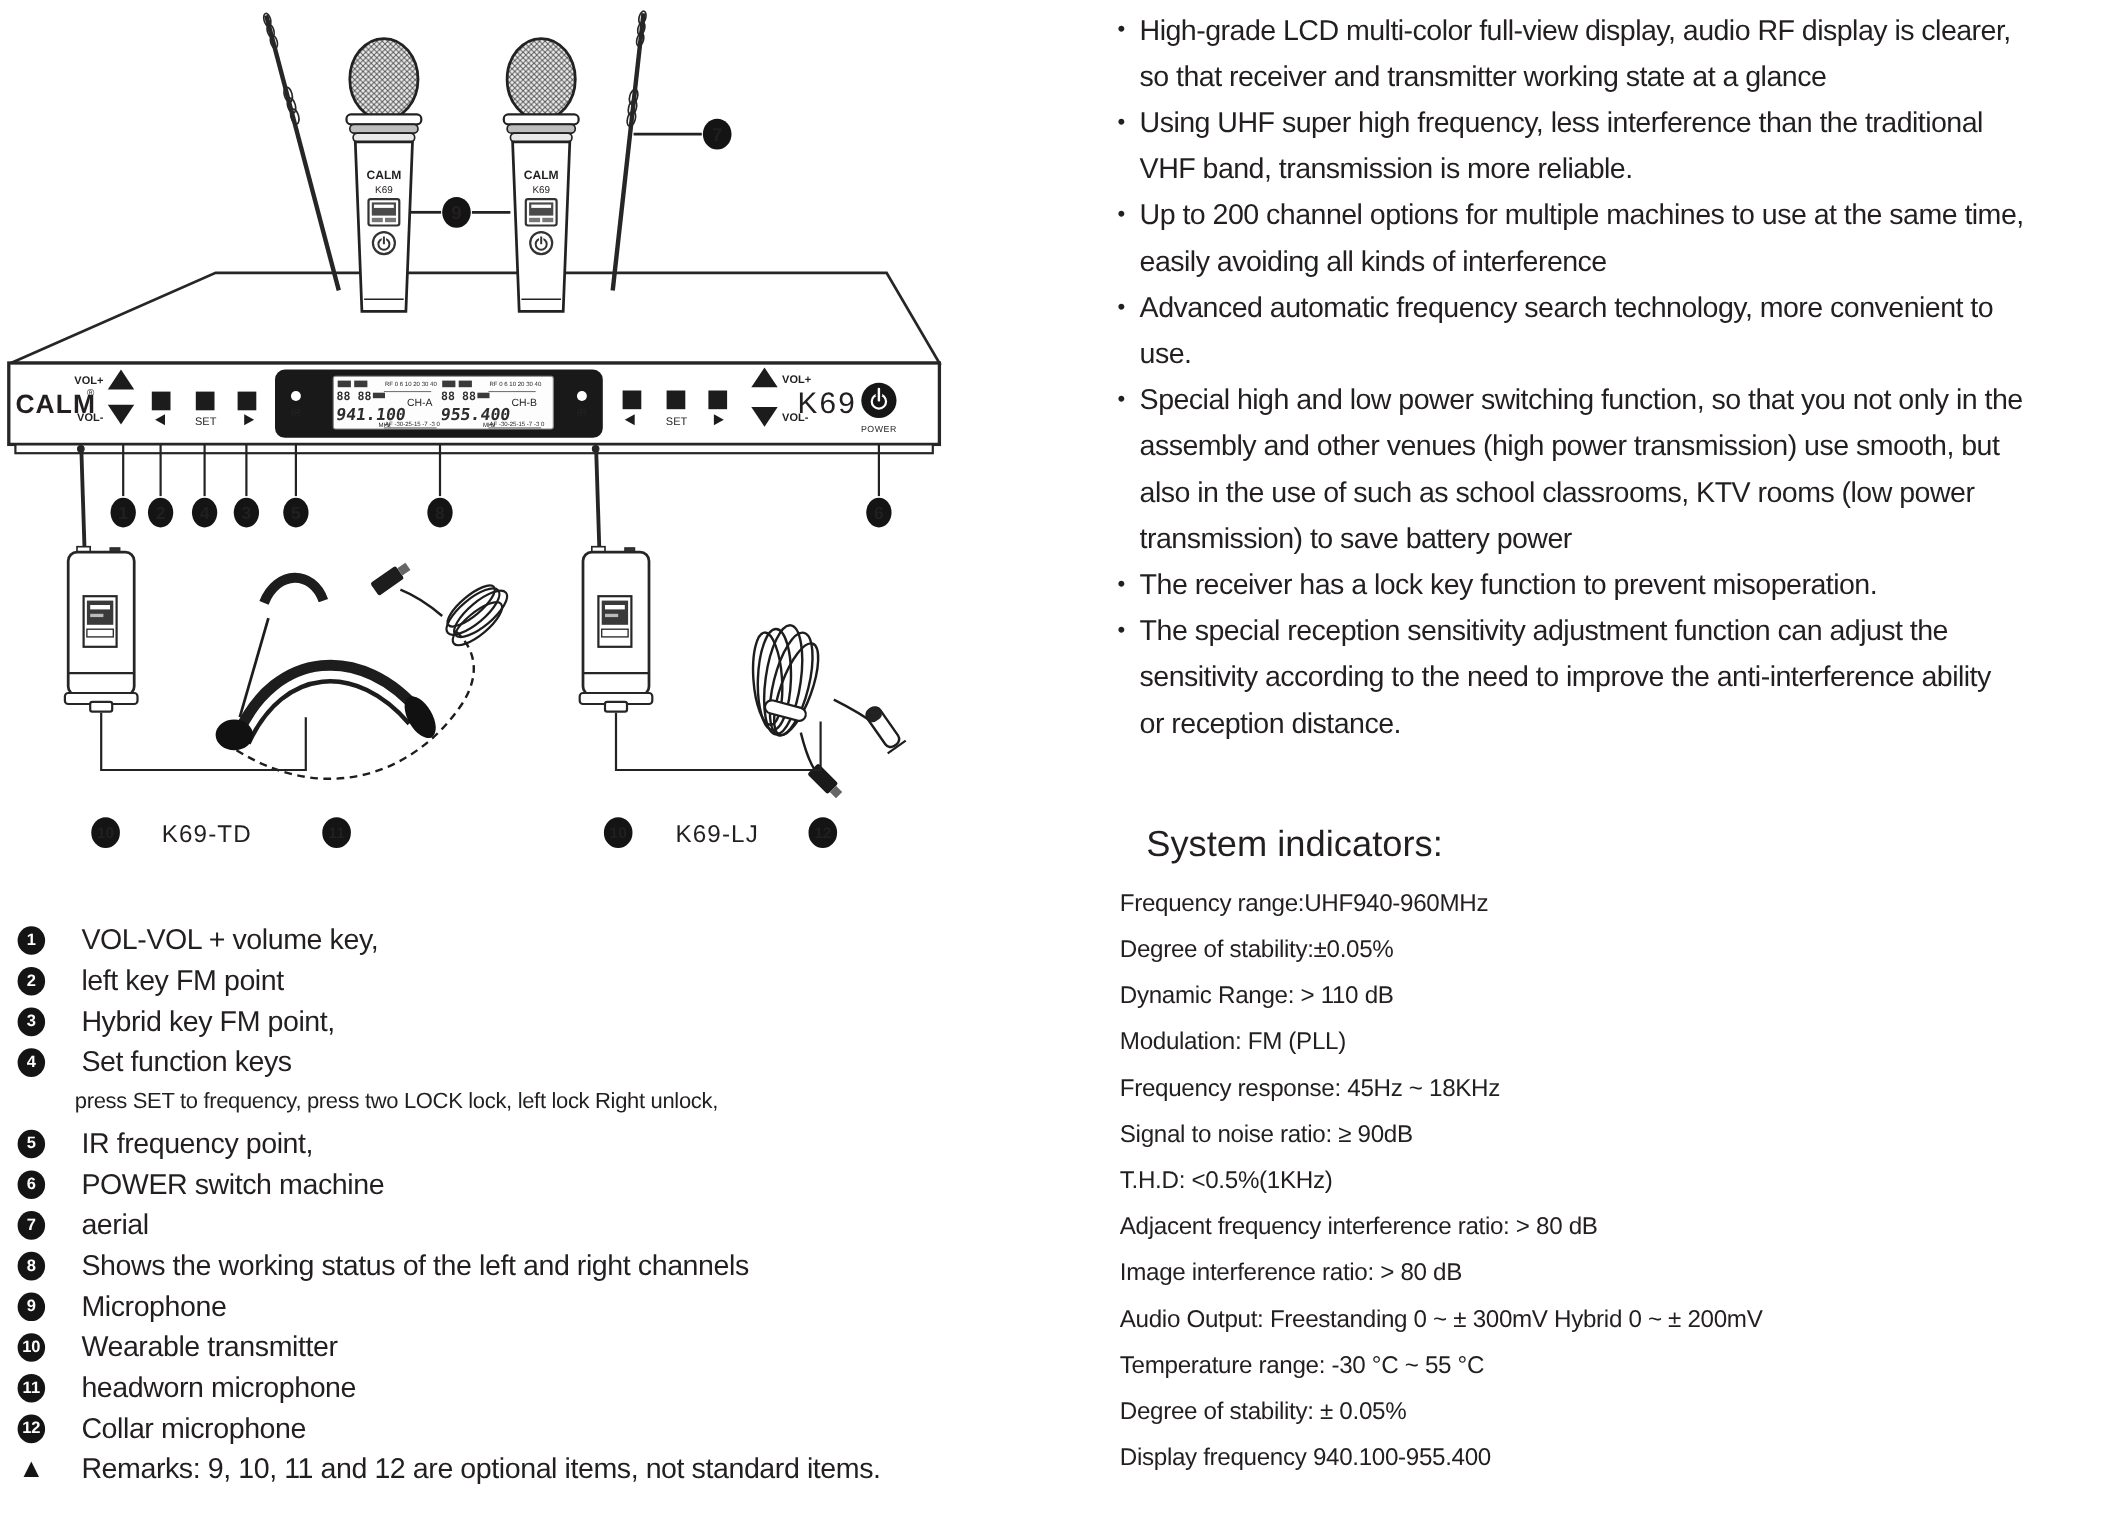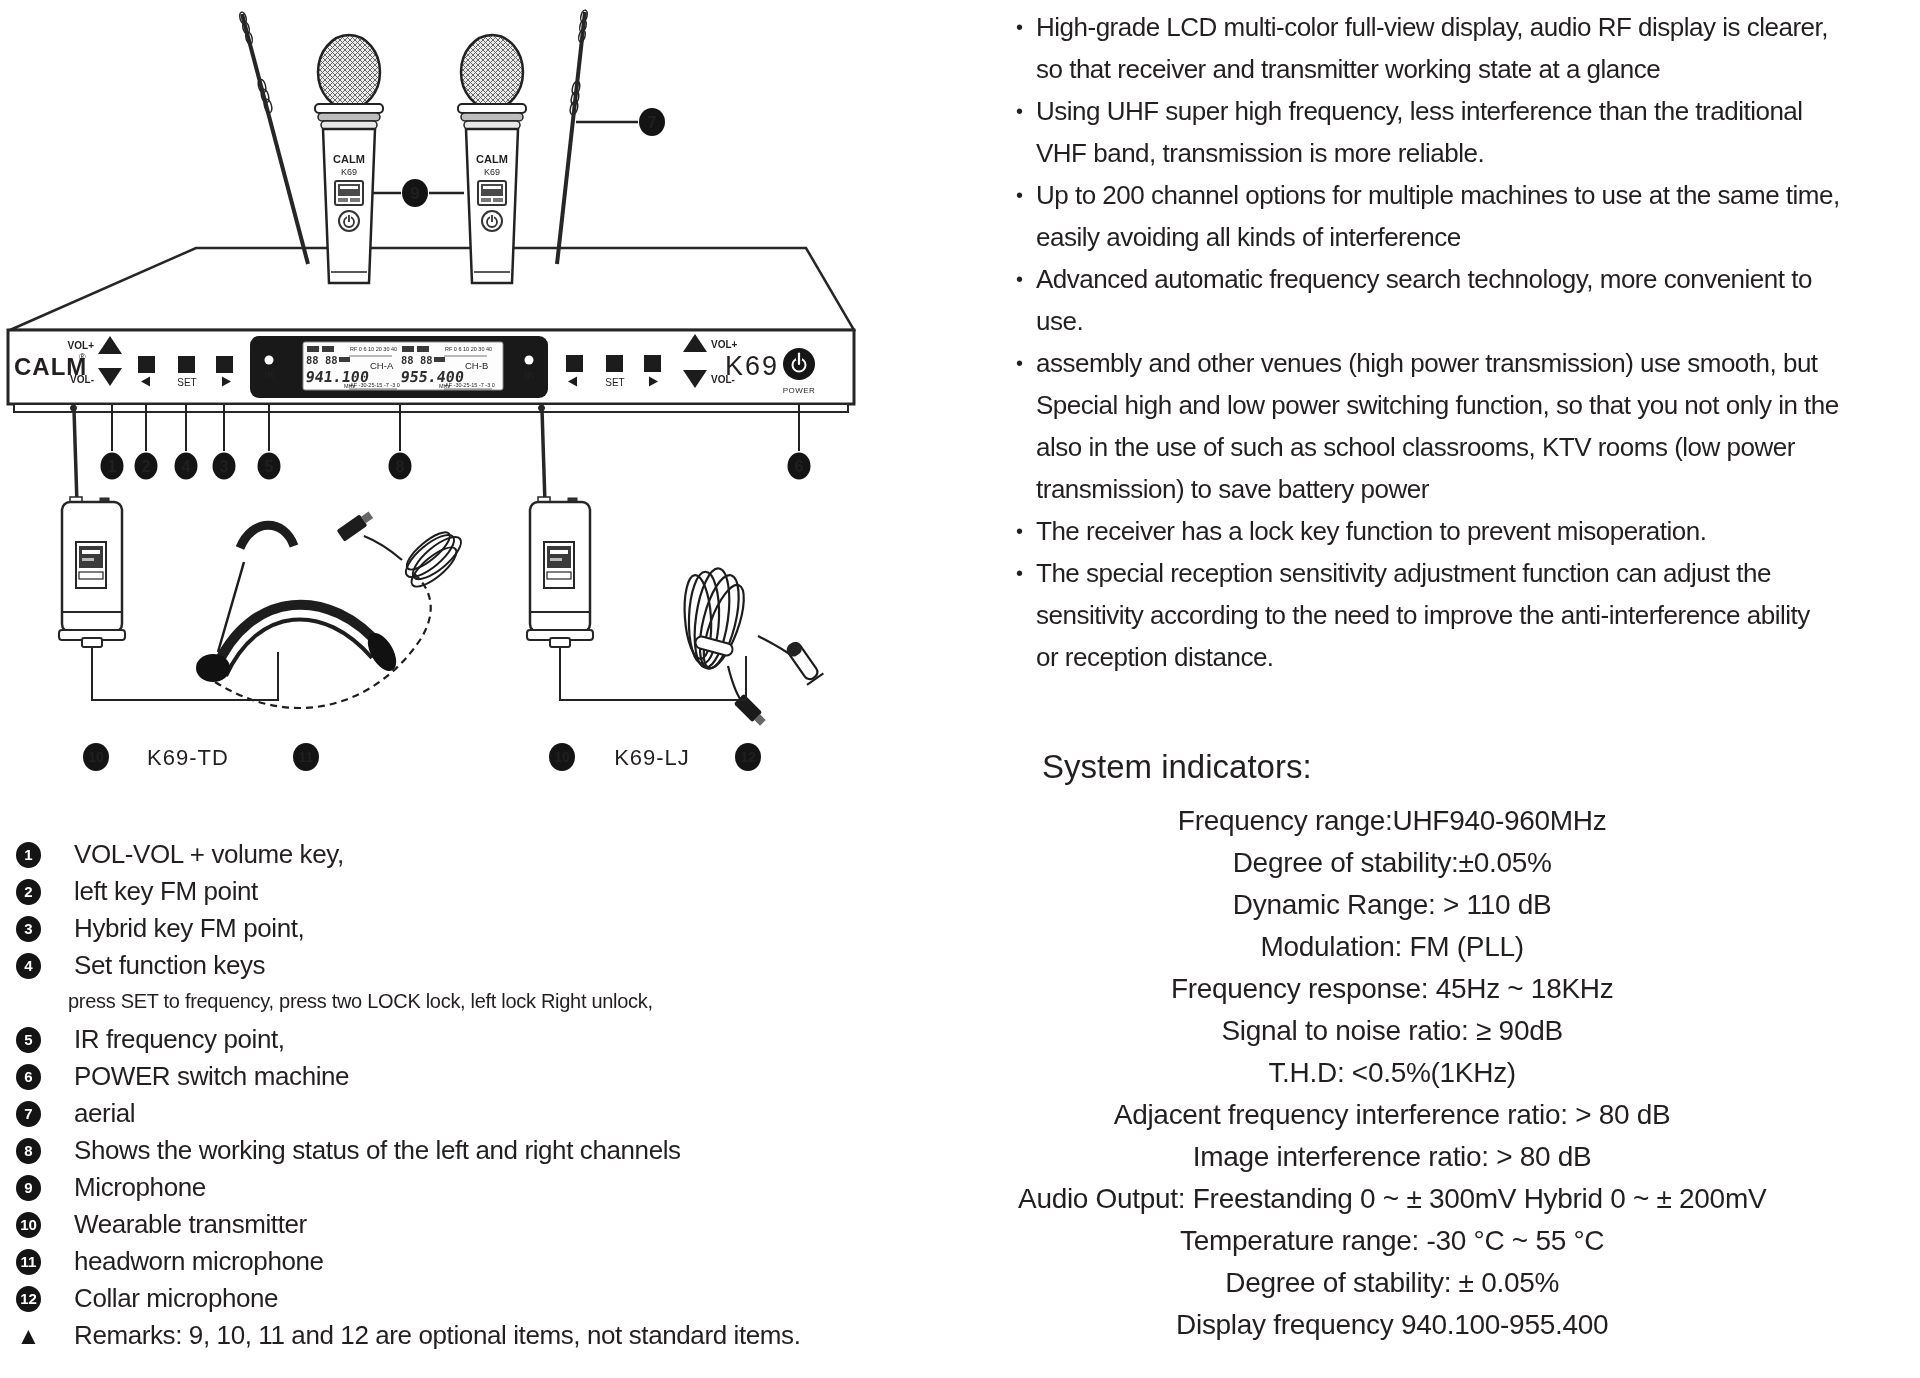--- a/index.html
+++ b/index.html
@@ -7,21 +7,21 @@
     position:relative;width:1920px;height:1378px;background:#ffffff;
     color:#231f20;font-family:"Liberation Sans",sans-serif;overflow:hidden;
   }
   
   .features{position:absolute;left:1016px;top:6px;width:900px;}
   .feature{display:flex;}
   .feature .marker{width:20px;font-size:20px;line-height:42px;color:#231f20;flex:none;}
   .feature .lines > div{white-space:nowrap;line-height:42px;font-size:26px;letter-spacing:-0.5px;}
   .sysind-title{position:absolute;left:1042px;top:748px;font-size:33px;letter-spacing:0;}
   .specs{position:absolute;left:1018px;top:800px;}
-  .specs > div{white-space:nowrap;line-height:42px;font-size:28px;letter-spacing:-0.3px;text-align:center;}
+  .specs > div{white-space:nowrap;line-height:42px;font-size:22px;letter-spacing:-0.3px;}
   
   .legend{position:absolute;left:16px;top:836px;width:900px;}
   .legend-row{display:flex;align-items:center;height:37px;}
   .legend-badge{
     flex:none;width:25px;height:26px;border-radius:50%;background:#141414;color:#fff;
     font-size:15px;font-weight:bold;display:flex;align-items:center;justify-content:center;
   }
   .legend-text{margin-left:33px;font-size:26px;letter-spacing:-0.4px;white-space:nowrap;}
   .legend-note{padding-left:52px;font-size:20px;letter-spacing:-0.3px;height:37px;line-height:34px;white-space:nowrap;}
   .legend-tri{flex:none;width:25px;font-size:24px;color:#141414;line-height:26px;text-align:center;}
@@ -418,22 +418,22 @@
     <div class="feature">
         <span class="marker">•</span>
       <div class="lines">
           <div>Advanced automatic frequency search technology, more convenient to</div>
           <div>use.</div>
         </div>
       </div>
     <div class="feature">
         <span class="marker">•</span>
       <div class="lines">
+          <div>Special high and low power switching function, so that you not only in the</div>
           <div>assembly and other venues (high power transmission) use smooth, but</div>
-          <div>Special high and low power switching function, so that you not only in the</div>
           <div>also in the use of such as school classrooms, KTV rooms (low power</div>
           <div>transmission) to save battery power</div>
         </div>
       </div>
     <div class="feature">
         <span class="marker">•</span>
       <div class="lines">
           <div>The receiver has a lock key function to prevent misoperation.</div>
         </div>
       </div>

